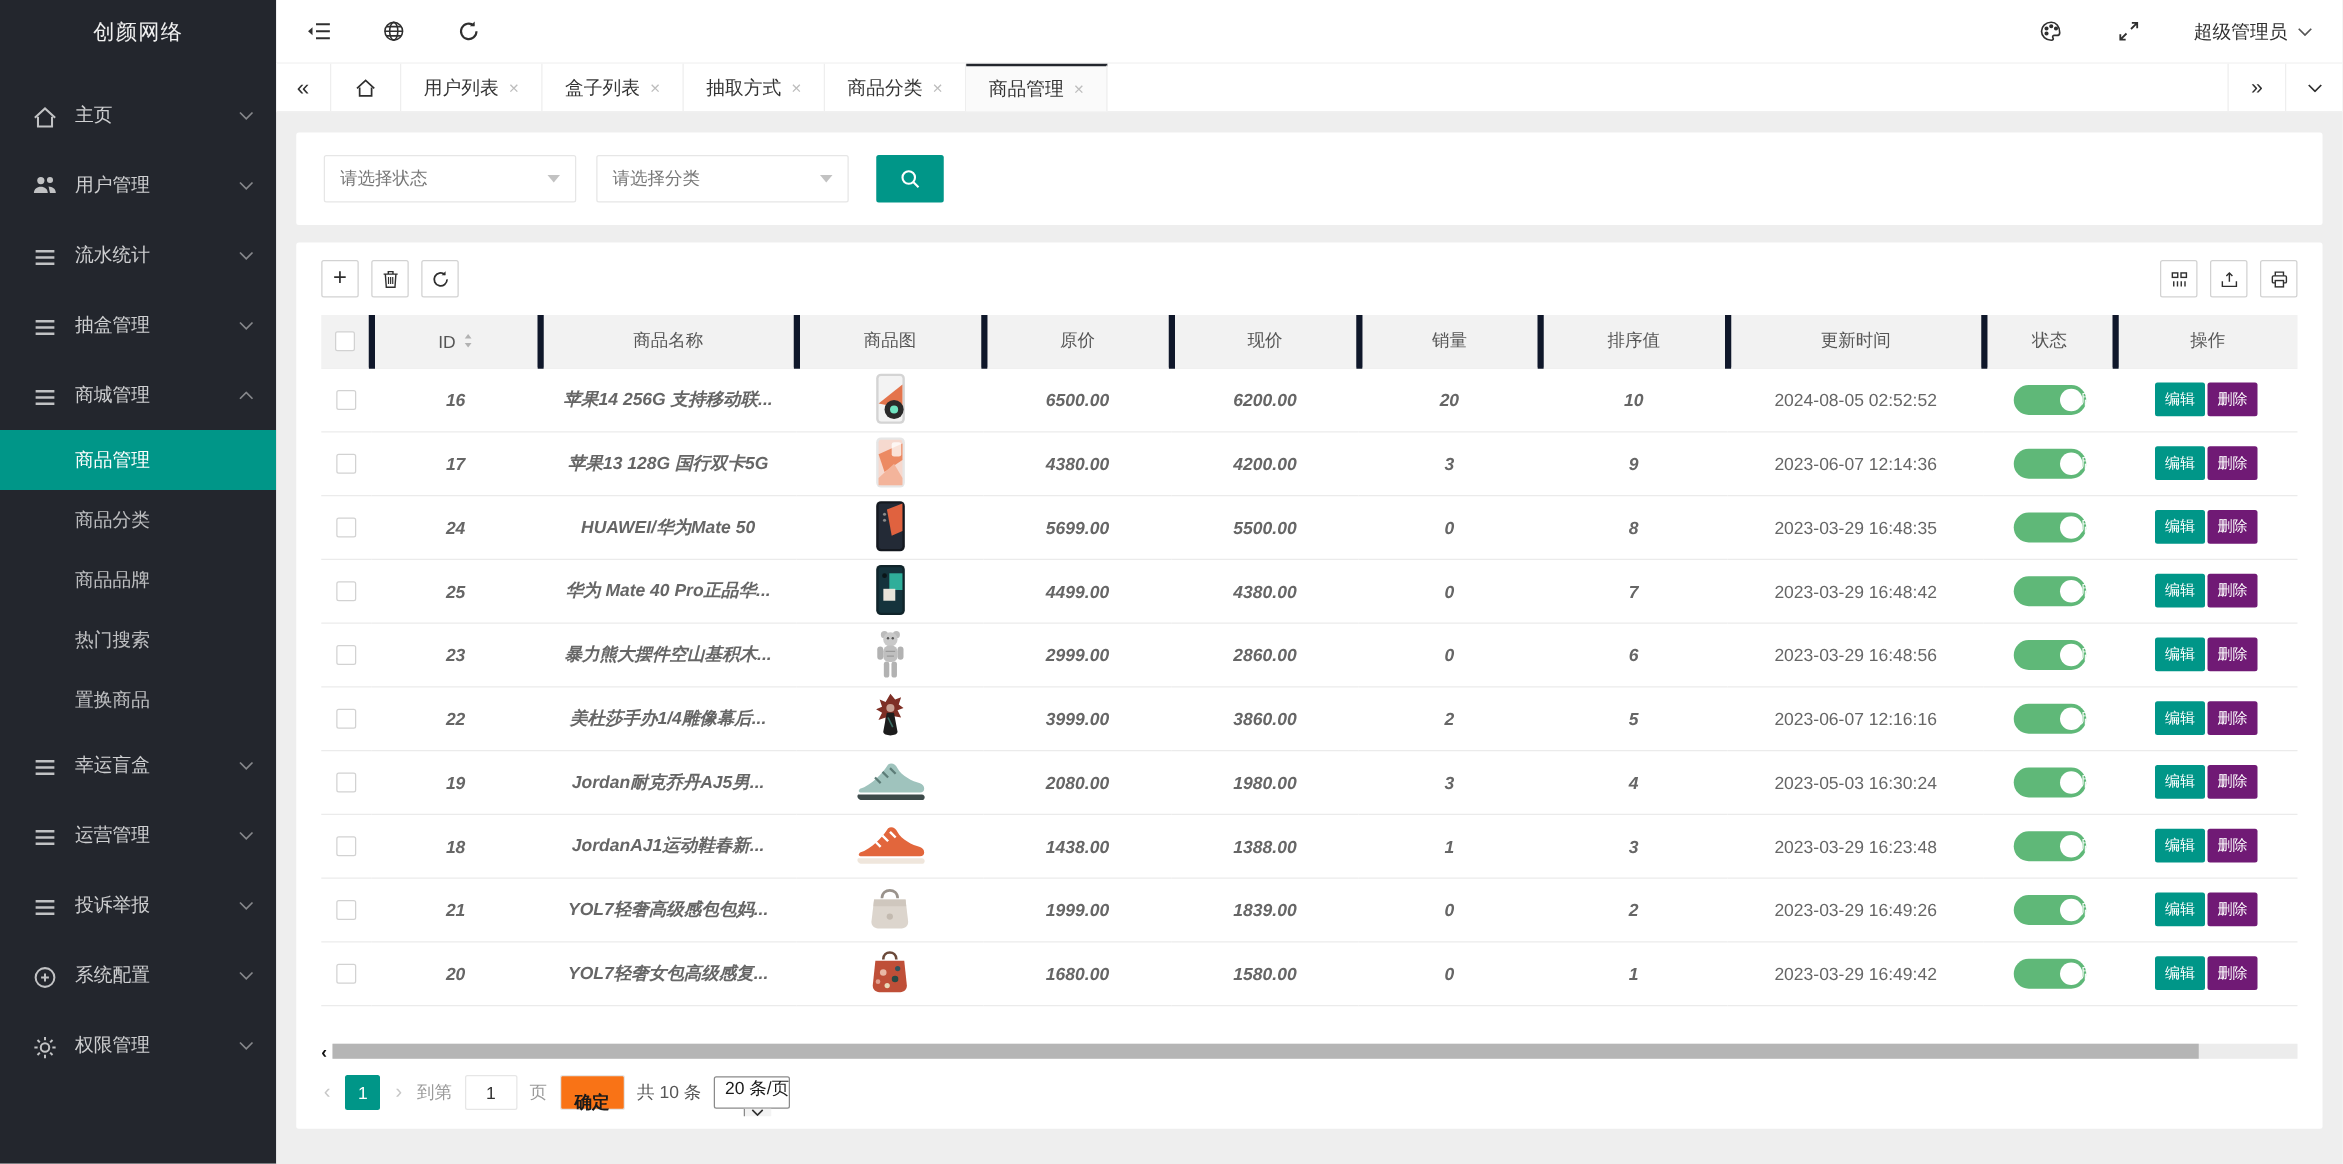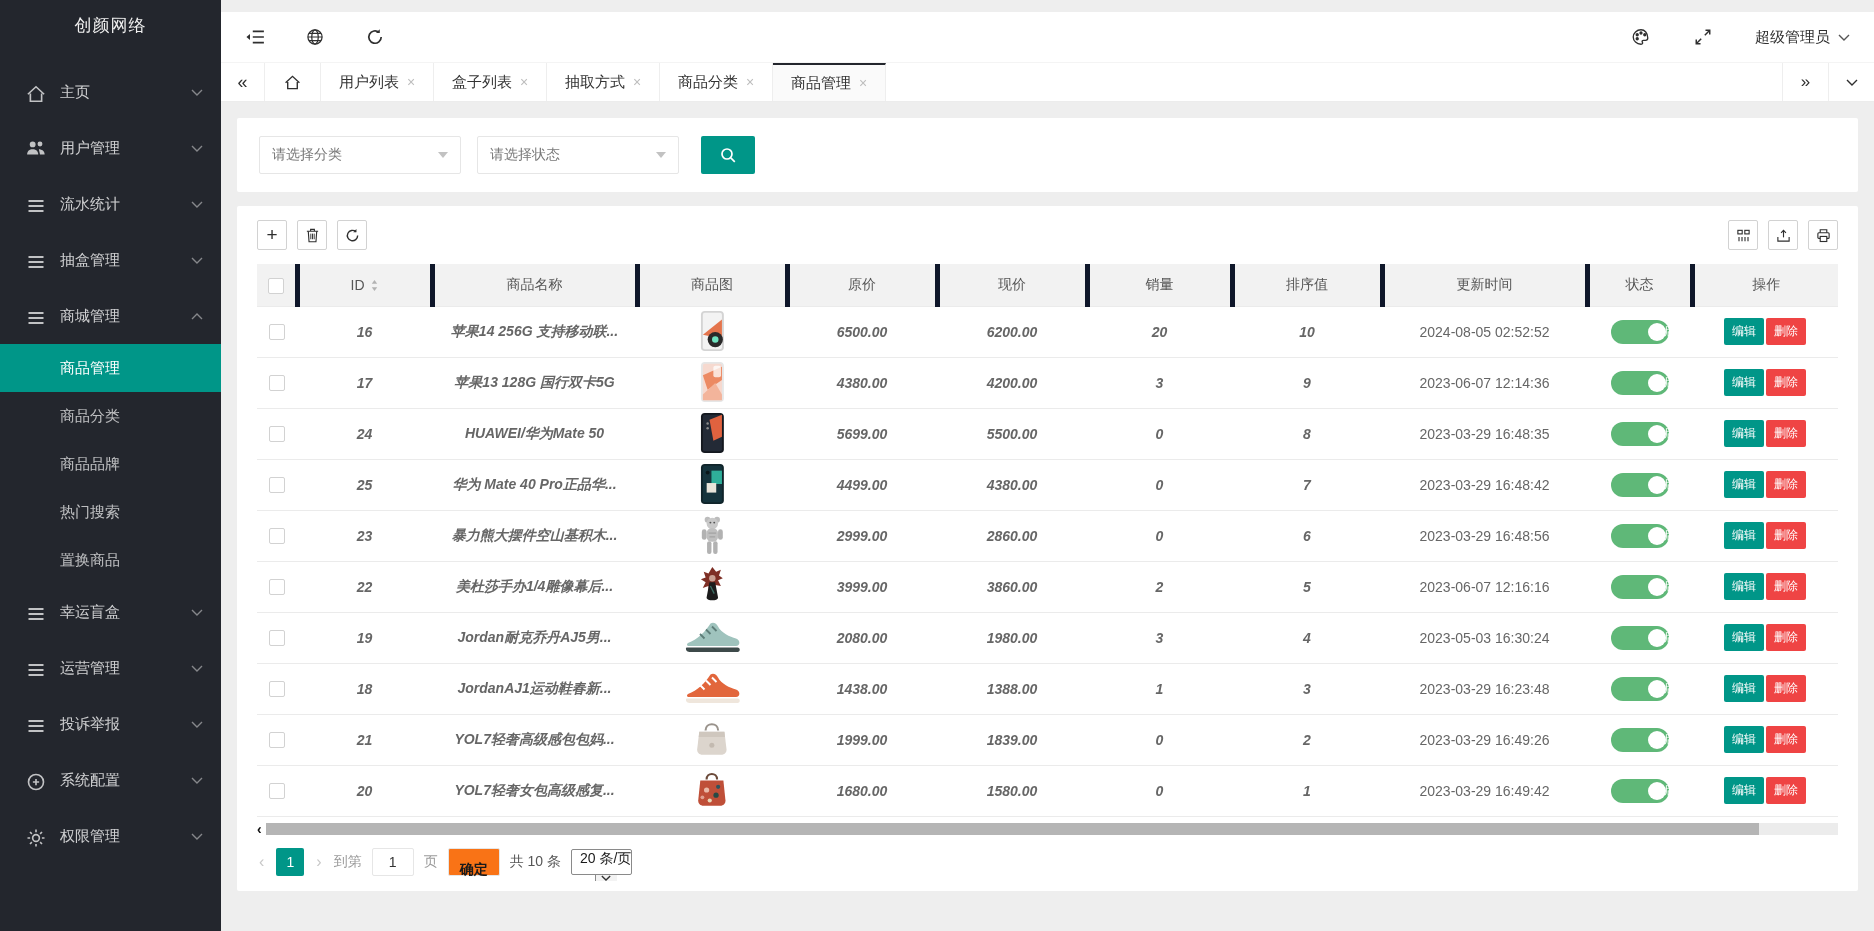--- a/index.html
+++ b/index.html
@@ -1,18 +1,18 @@
 <!DOCTYPE html>
 <html><head>
 <meta charset="utf-8">
 <style>
   * { margin:0; padding:0; box-sizing:border-box; }
   html,body { width:1874px; height:931px; overflow:hidden;
     font-family:"Liberation Sans","DejaVu Sans",sans-serif; background:#eeeeee; }
-  .app { display:flex; width:100%; height:100%;align-items:center; }
+  .app { display:flex; width:100%; height:100%; }
 
   
   .sidebar { width:221px; height:100%; background:#23262d; flex:none; overflow:hidden; }
   .logo { height:50px; display:flex; align-items:center; justify-content:center;
     color:#f0f0f0; font-size:17px; letter-spacing:1px; }
   .menu { padding-top:14px; }
   .m-item { height:56px; display:flex; align-items:center; padding:0 18px 0 26px;
     color:rgba(255,255,255,.78); font-size:15px; cursor:pointer; }
   .m-item .mi { width:20px; height:16px; margin-right:14px; color:rgba(255,255,255,.72); flex:none; }
   .m-item .lbl { flex:1; white-space:nowrap; }
@@ -87,21 +87,21 @@
   .pimg { display:inline-flex; align-items:center; justify-content:center; height:44px; }
   .pimg svg { height:42px; }
   .toggle { width:58px; height:24px; background:#5FB878; border-radius:13px; display:inline-flex;
     align-items:center; cursor:pointer; position:relative; padding-left:9px; }
   .toggle .t-label { color:#fff; font-size:12px;margin-left:44px; }
   .toggle .knob { position:absolute; right:3px; top:3px; width:18px; height:18px;
     background:#fff; border-radius:50%; }
   .btn-edit,.btn-del { display:inline-block; color:#fff; font-size:12px; padding:5px 8px;
     border-radius:2px; cursor:pointer; }
   .btn-edit { background:#009688; margin-right:2px; }
-  .btn-del { background:#ef4444; }
+  .btn-del { background:#701a75; }
 
   .t-spacer { flex:1; }
 
   .hscroll { display:flex; align-items:center; gap:4px; flex:none; margin:6px 0 10px; }
   .hs-arrow { font-size:14px; font-weight:700; color:#111; line-height:12px; cursor:pointer; }
   .hs-track { flex:1; height:12px; background:#ececec; position:relative; }
   .hs-thumb { position:absolute; left:0; top:0; height:12px; width:95%; background:#b5b5b5; cursor:pointer; }
 
   .pager { display:flex; align-items:center; gap:10px; flex:none; font-size:14px; color:#666; height:34px; }
   .pg-nav { color:#c8c8c8; font-size:16px; cursor:pointer; padding:0 2px; }
@@ -350,25 +350,25 @@
               <path d="M1 1l5 5 5-5"></path>
             </svg>
           </span>
         </span>
     </div>
 
     <div class="content">
 
       <div class="filter-card">
         <div class="fake-select">
-          <span>请选择分类</span>
+          <span>请选择状态</span>
           <span class="fs-caret"></span>
         </div>
         <div class="fake-select">
-          <span>请选择状态</span>
+          <span>请选择分类</span>
           <span class="fs-caret"></span>
         </div>
         <button class="search-btn">
           <svg viewBox="0 0 18 18">
               <circle cx="8" cy="8" r="5" fill="none" stroke="#fff" stroke-width="1.7"></circle>
               <path d="M11.8 11.8l4 4" stroke="#fff" stroke-width="1.7"></path>
             </svg>
         </button>
       </div>
 

